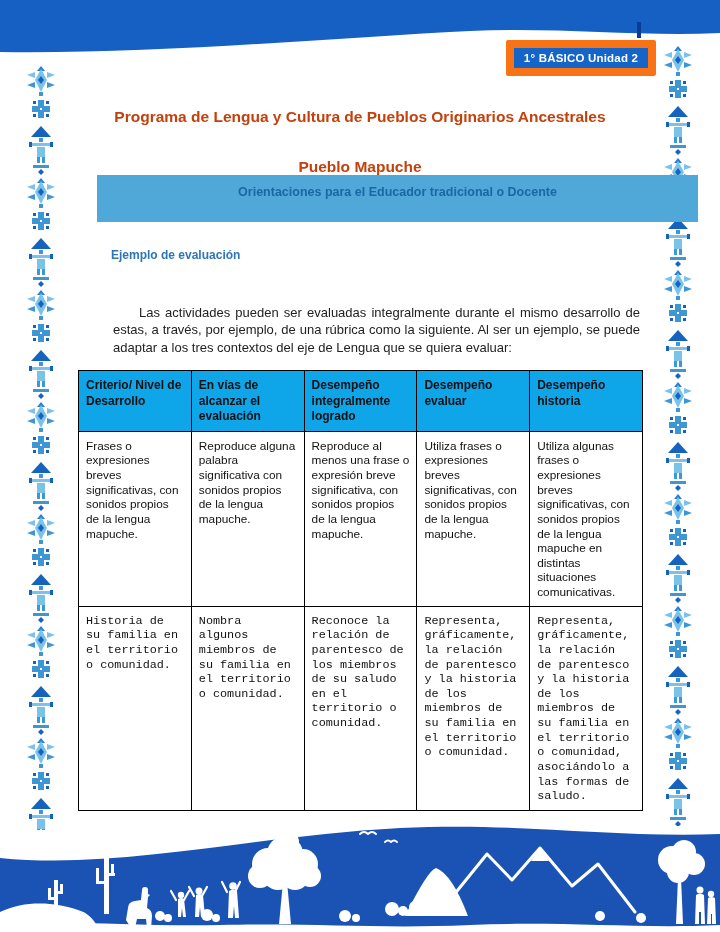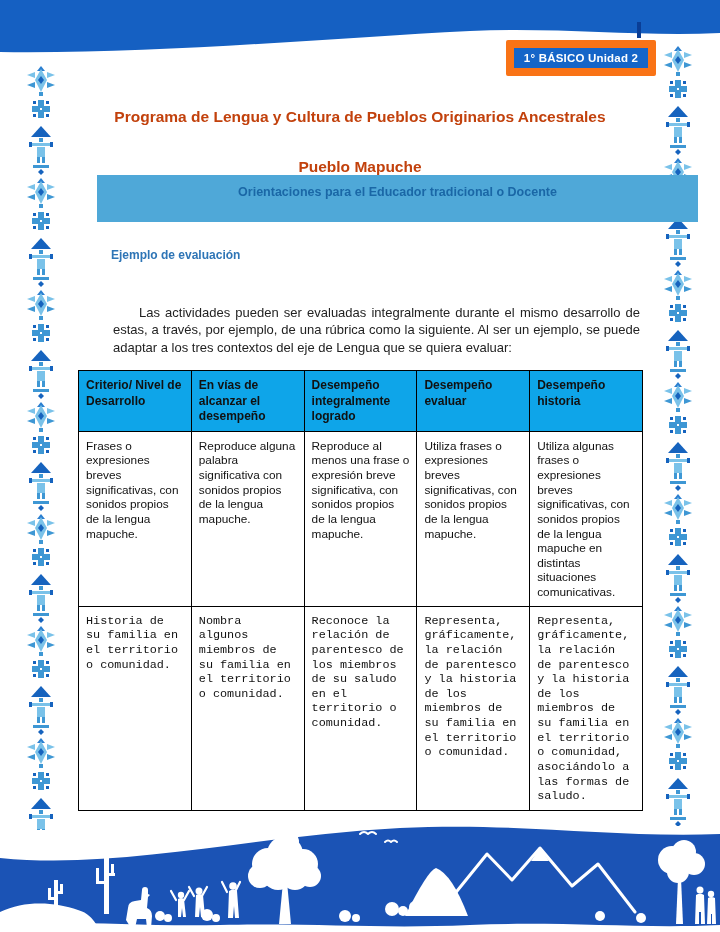--- a/index.html
+++ b/index.html
@@ -100,21 +100,21 @@
   <div class="banner">Orientaciones para el Educador tradicional o Docente</div>
 
   <div class="section-heading">Ejemplo de evaluación</div>
 
   <p class="intro">Las actividades pueden ser evaluadas integralmente durante el mismo desarrollo de estas, a través, por ejemplo, de una rúbrica como la siguiente. Al ser un ejemplo, se puede adaptar a los tres contextos del eje de Lengua que se quiera evaluar:</p>
 
   <table class="rubric">
     <thead>
       <tr>
         <th>Criterio/ Nivel de Desarrollo</th>
-        <th>En vías de alcanzar el desempeño</th>
+        <th>En vías de alcanzar el evaluación</th>
         <th>Desempeño integralmente logrado</th>
         <th>Desempeño evaluar</th>
         <th>Desempeño historia</th>
       </tr>
     </thead>
     <tbody>
       <tr class="r1">
         <td>Frases o expresiones breves significativas, con sonidos propios de la lengua mapuche.</td>
         <td>Reproduce alguna palabra significativa con sonidos propios de la lengua mapuche.</td>
         <td>Reproduce al menos una frase o expresión breve significativa, con sonidos propios de la lengua mapuche.</td>

